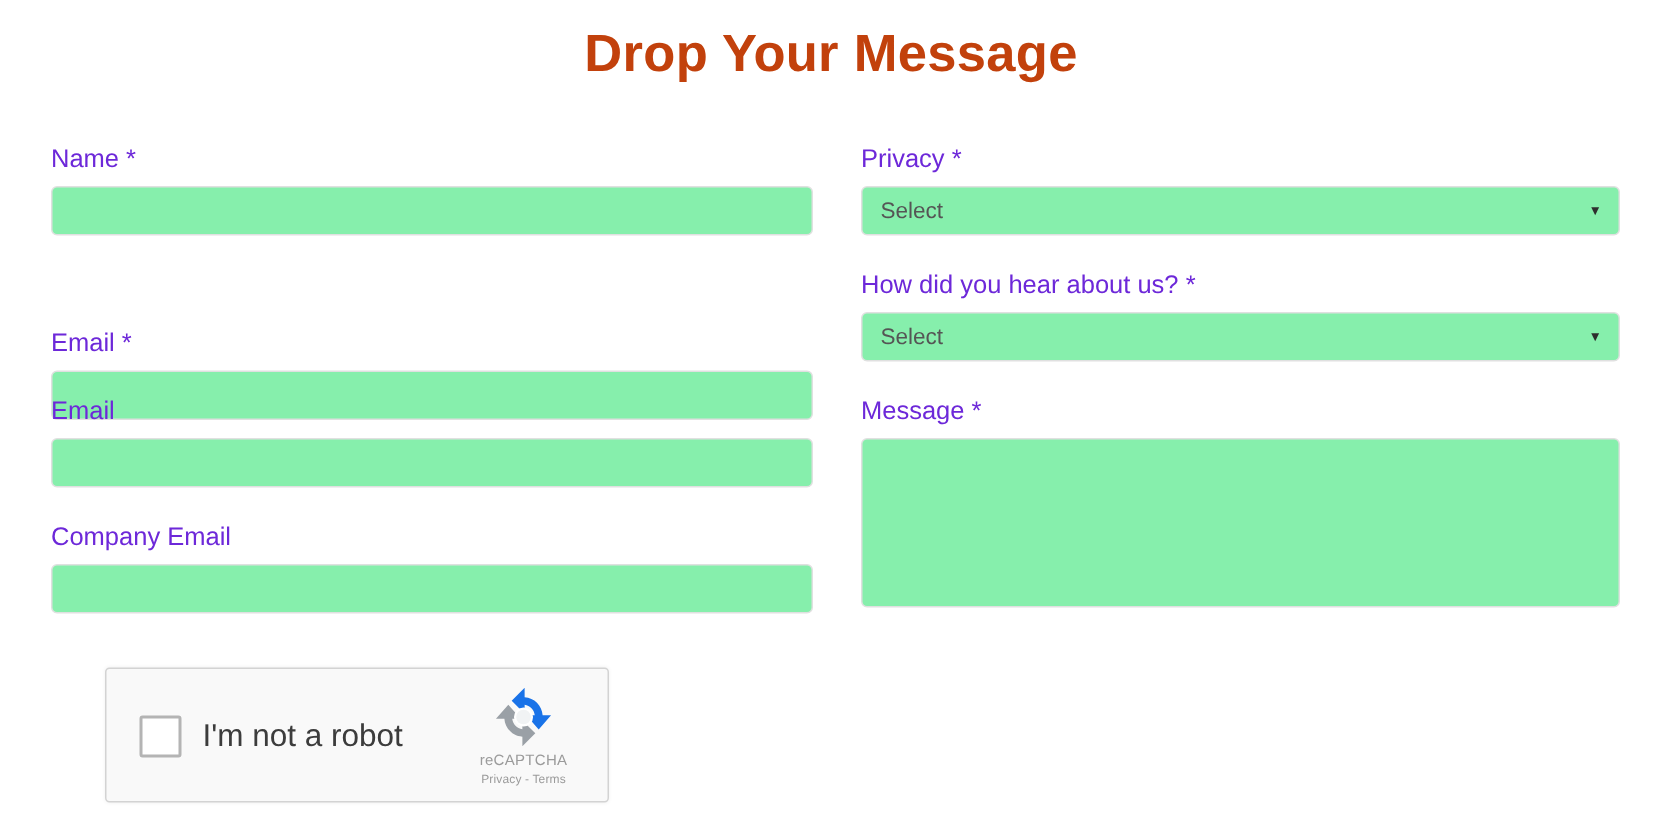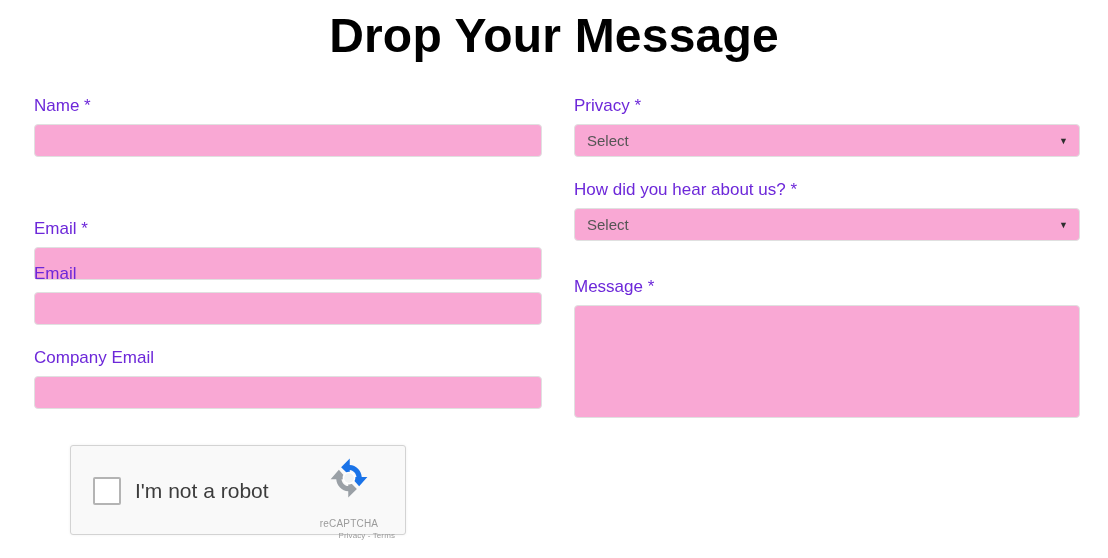--- a/index.html
+++ b/index.html
@@ -16,23 +16,23 @@
     overflow: hidden;
     -webkit-font-smoothing: antialiased;
   }
 
   .page-title {
     position: absolute;
     left: 0;
     top: 8px;
     width: 1108px;
     text-align: center;
-    font-size: 48px;
+    font-size: 35px;
     font-weight: bold;
-    color: #000000;
+    color: #c2410c;
     letter-spacing: 0.2px;
     line-height: 56px;
   }
 
   .form-area {
     position: absolute;
     left: 0;
     top: 96px;
     width: 1108px;
     height: 462px;
@@ -52,21 +52,21 @@
     font-weight: normal;
     white-space: nowrap;
   }
 
   .text-input,
   .select-input,
   .textarea-input {
     box-sizing: border-box;
     display: block;
     width: 100%;
-    background: #f9a8d4;
+    background: #86efac;
     border: 1px solid #e0e0e0;
     border-radius: 4px;
     font-family: "Liberation Sans", sans-serif;
     font-size: 15px;
     color: #555555;
     outline: none;
   }
 
   .text-input { height: 33px; padding: 0 12px; }
 
@@ -98,21 +98,21 @@
 
   
   .row-name    { top: 0px;   }
   .row-email   { top: 84px; margin-top: 39px;  }
   .row-phone   { top: 168px; }
   .row-company { top: 252px; }
 
   
   .row-subject { top: 0px;   }
   .row-hear    { top: 84px;  }
-  .row-message { top: 168px; margin-top: 13px; }
+  .row-message { top: 168px; }
 
   
   .recaptcha-box {
     position: absolute;
     left: 36px;
     top: 349px;
     width: 336px;
     height: 90px;
     box-sizing: border-box;
     background: #f9f9f9;
@@ -147,28 +147,27 @@
     top: 8px;
     width: 92px;
     text-align: center;
   }
   .recaptcha-logo { width: 48px; height: 48px; margin: 0 auto; display: block; }
   .recaptcha-name {
     font-size: 10px;
     color: #9b9b9b;
     line-height: 12px;
     letter-spacing: 0.2px;
-    margin-top: 16px;
+    margin-top: 0;
   }
   .recaptcha-links {
     font-size: 8px;
     color: #9b9b9b;
     line-height: 11px;
     letter-spacing: 0.1px;
-    text-align: right;
   }
 </style>
 </head>
 <body>
 
 <div class="page-title">Drop Your Message</div>
 
 <div class="form-area">
 
   <div class="col-left">

